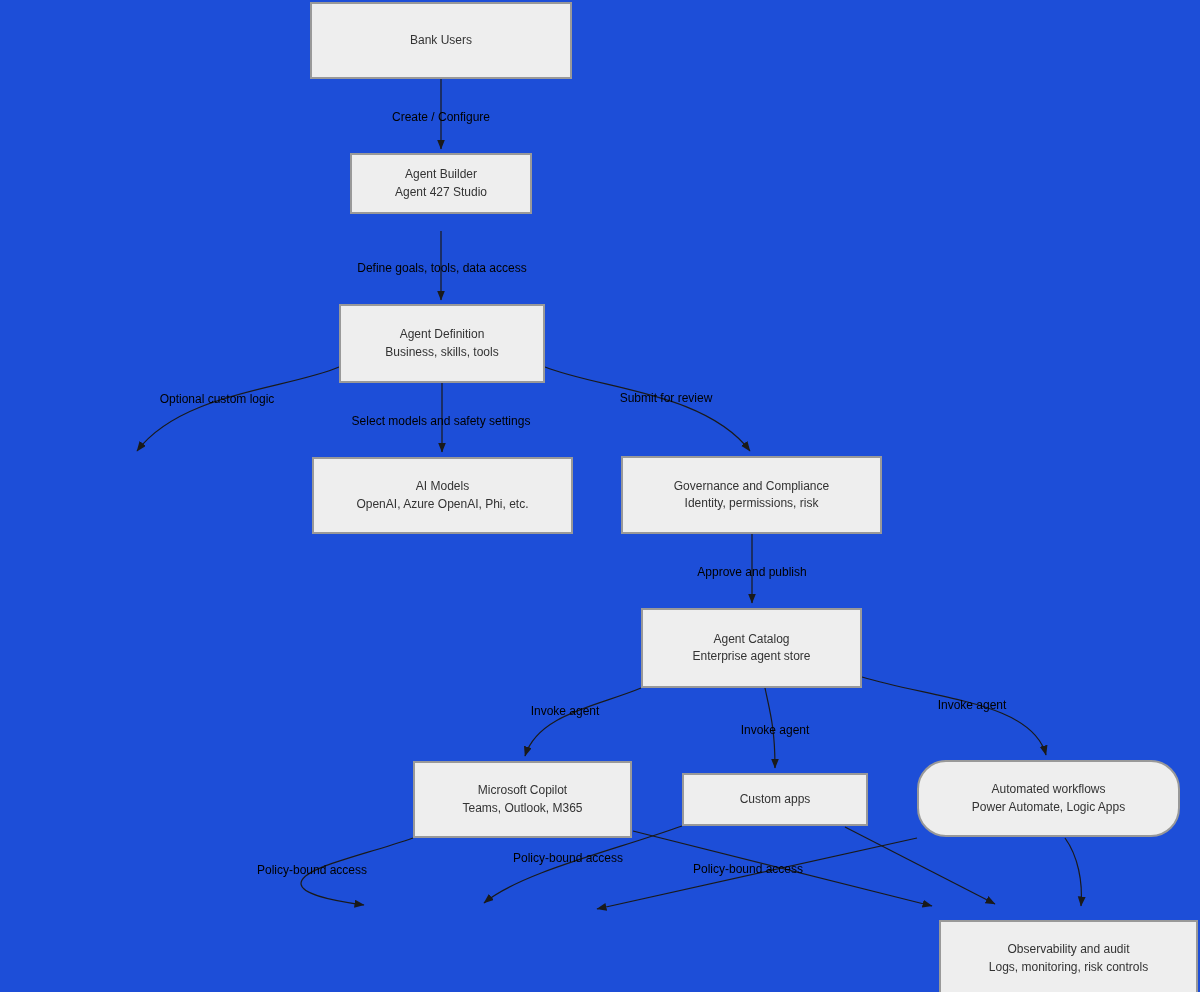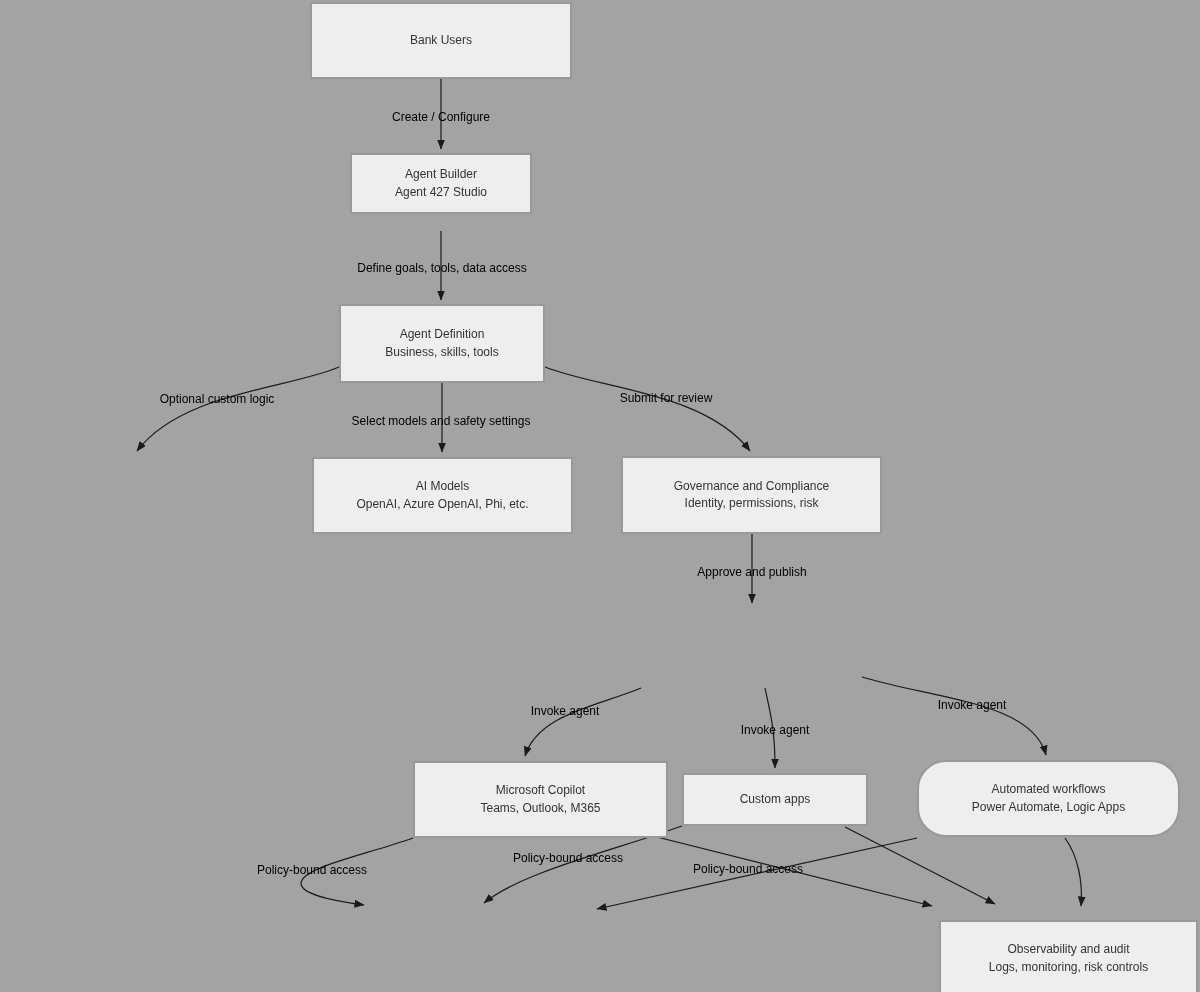--- a/index.html
+++ b/index.html
@@ -5,21 +5,21 @@
   html, body {
     margin: 0;
     padding: 0;
     background: #ffffff;
     font-family: "Liberation Sans", sans-serif;
   }
   #canvas {
     position: relative;
     width: 1200px;
     height: 992px;
-    background: #a3a3a3;
+    background: #1d4ed8;
     overflow: hidden;
   }
   #edges-svg {
     position: absolute;
     left: 0;
     top: 0;
     width: 1200px;
     height: 992px;
   }
   .node {
@@ -100,22 +100,26 @@
   <div class="node" style="left:312px; top:457px; width:261px; height:77px;">
     <div class="node-title">AI Models</div>
     <div class="node-subtitle">OpenAI, Azure OpenAI, Phi, etc.</div>
   </div>
 
   <div class="node" style="left:621px; top:456px; width:261px; height:78px;">
     <div class="node-title">Governance and Compliance</div>
     <div class="node-subtitle">Identity, permissions, risk</div>
   </div>
 
+  <div class="node" style="left:641px; top:608px; width:221px; height:80px;">
+    <div class="node-title">Agent Catalog</div>
+    <div class="node-subtitle">Enterprise agent store</div>
+  </div>
 
-  <div class="node" style="left:413px; top:761px; width:255px; height:77px;">
+  <div class="node" style="left:413px; top:761px; width:219px; height:77px;">
     <div class="node-title">Microsoft Copilot</div>
     <div class="node-subtitle">Teams, Outlook, M365</div>
   </div>
 
   <div class="node" style="left:682px; top:773px; width:186px; height:53px;">
     <div class="node-title">Custom apps</div>
   </div>
 
   <div class="node" style="left:917px; top:760px; width:263px; height:77px;border-radius:29px;">
     <div class="node-title">Automated workflows</div>

